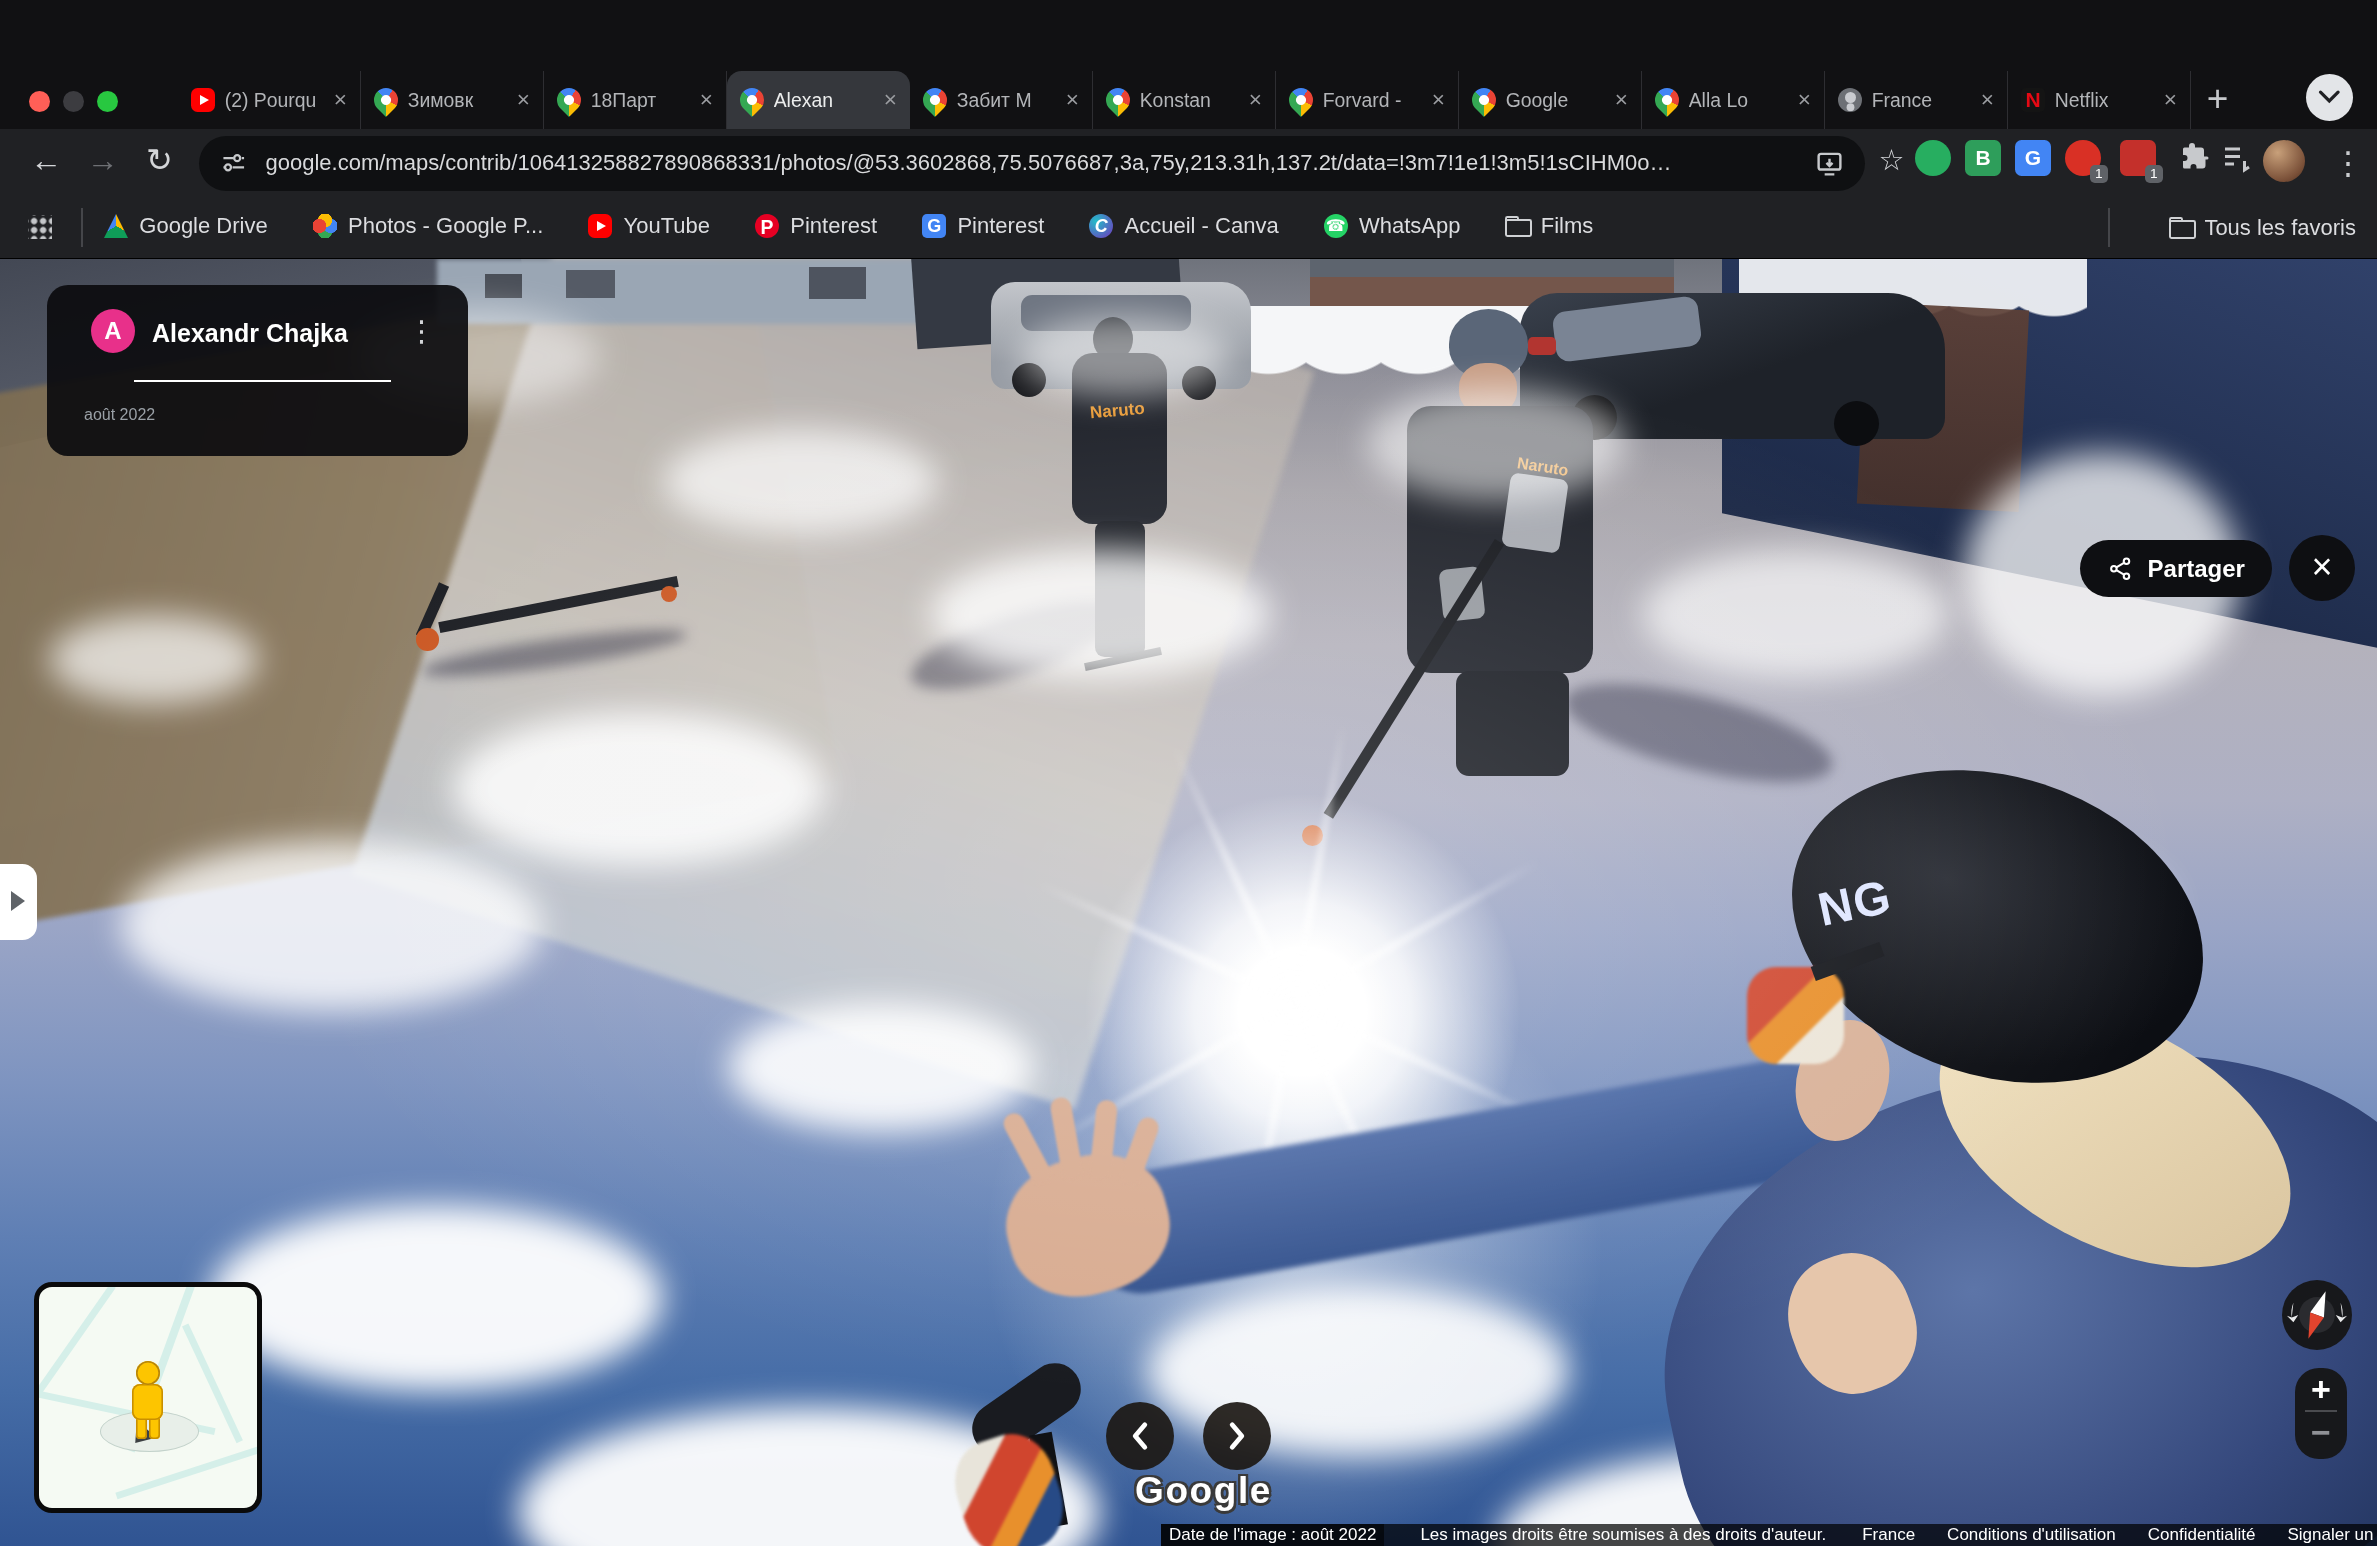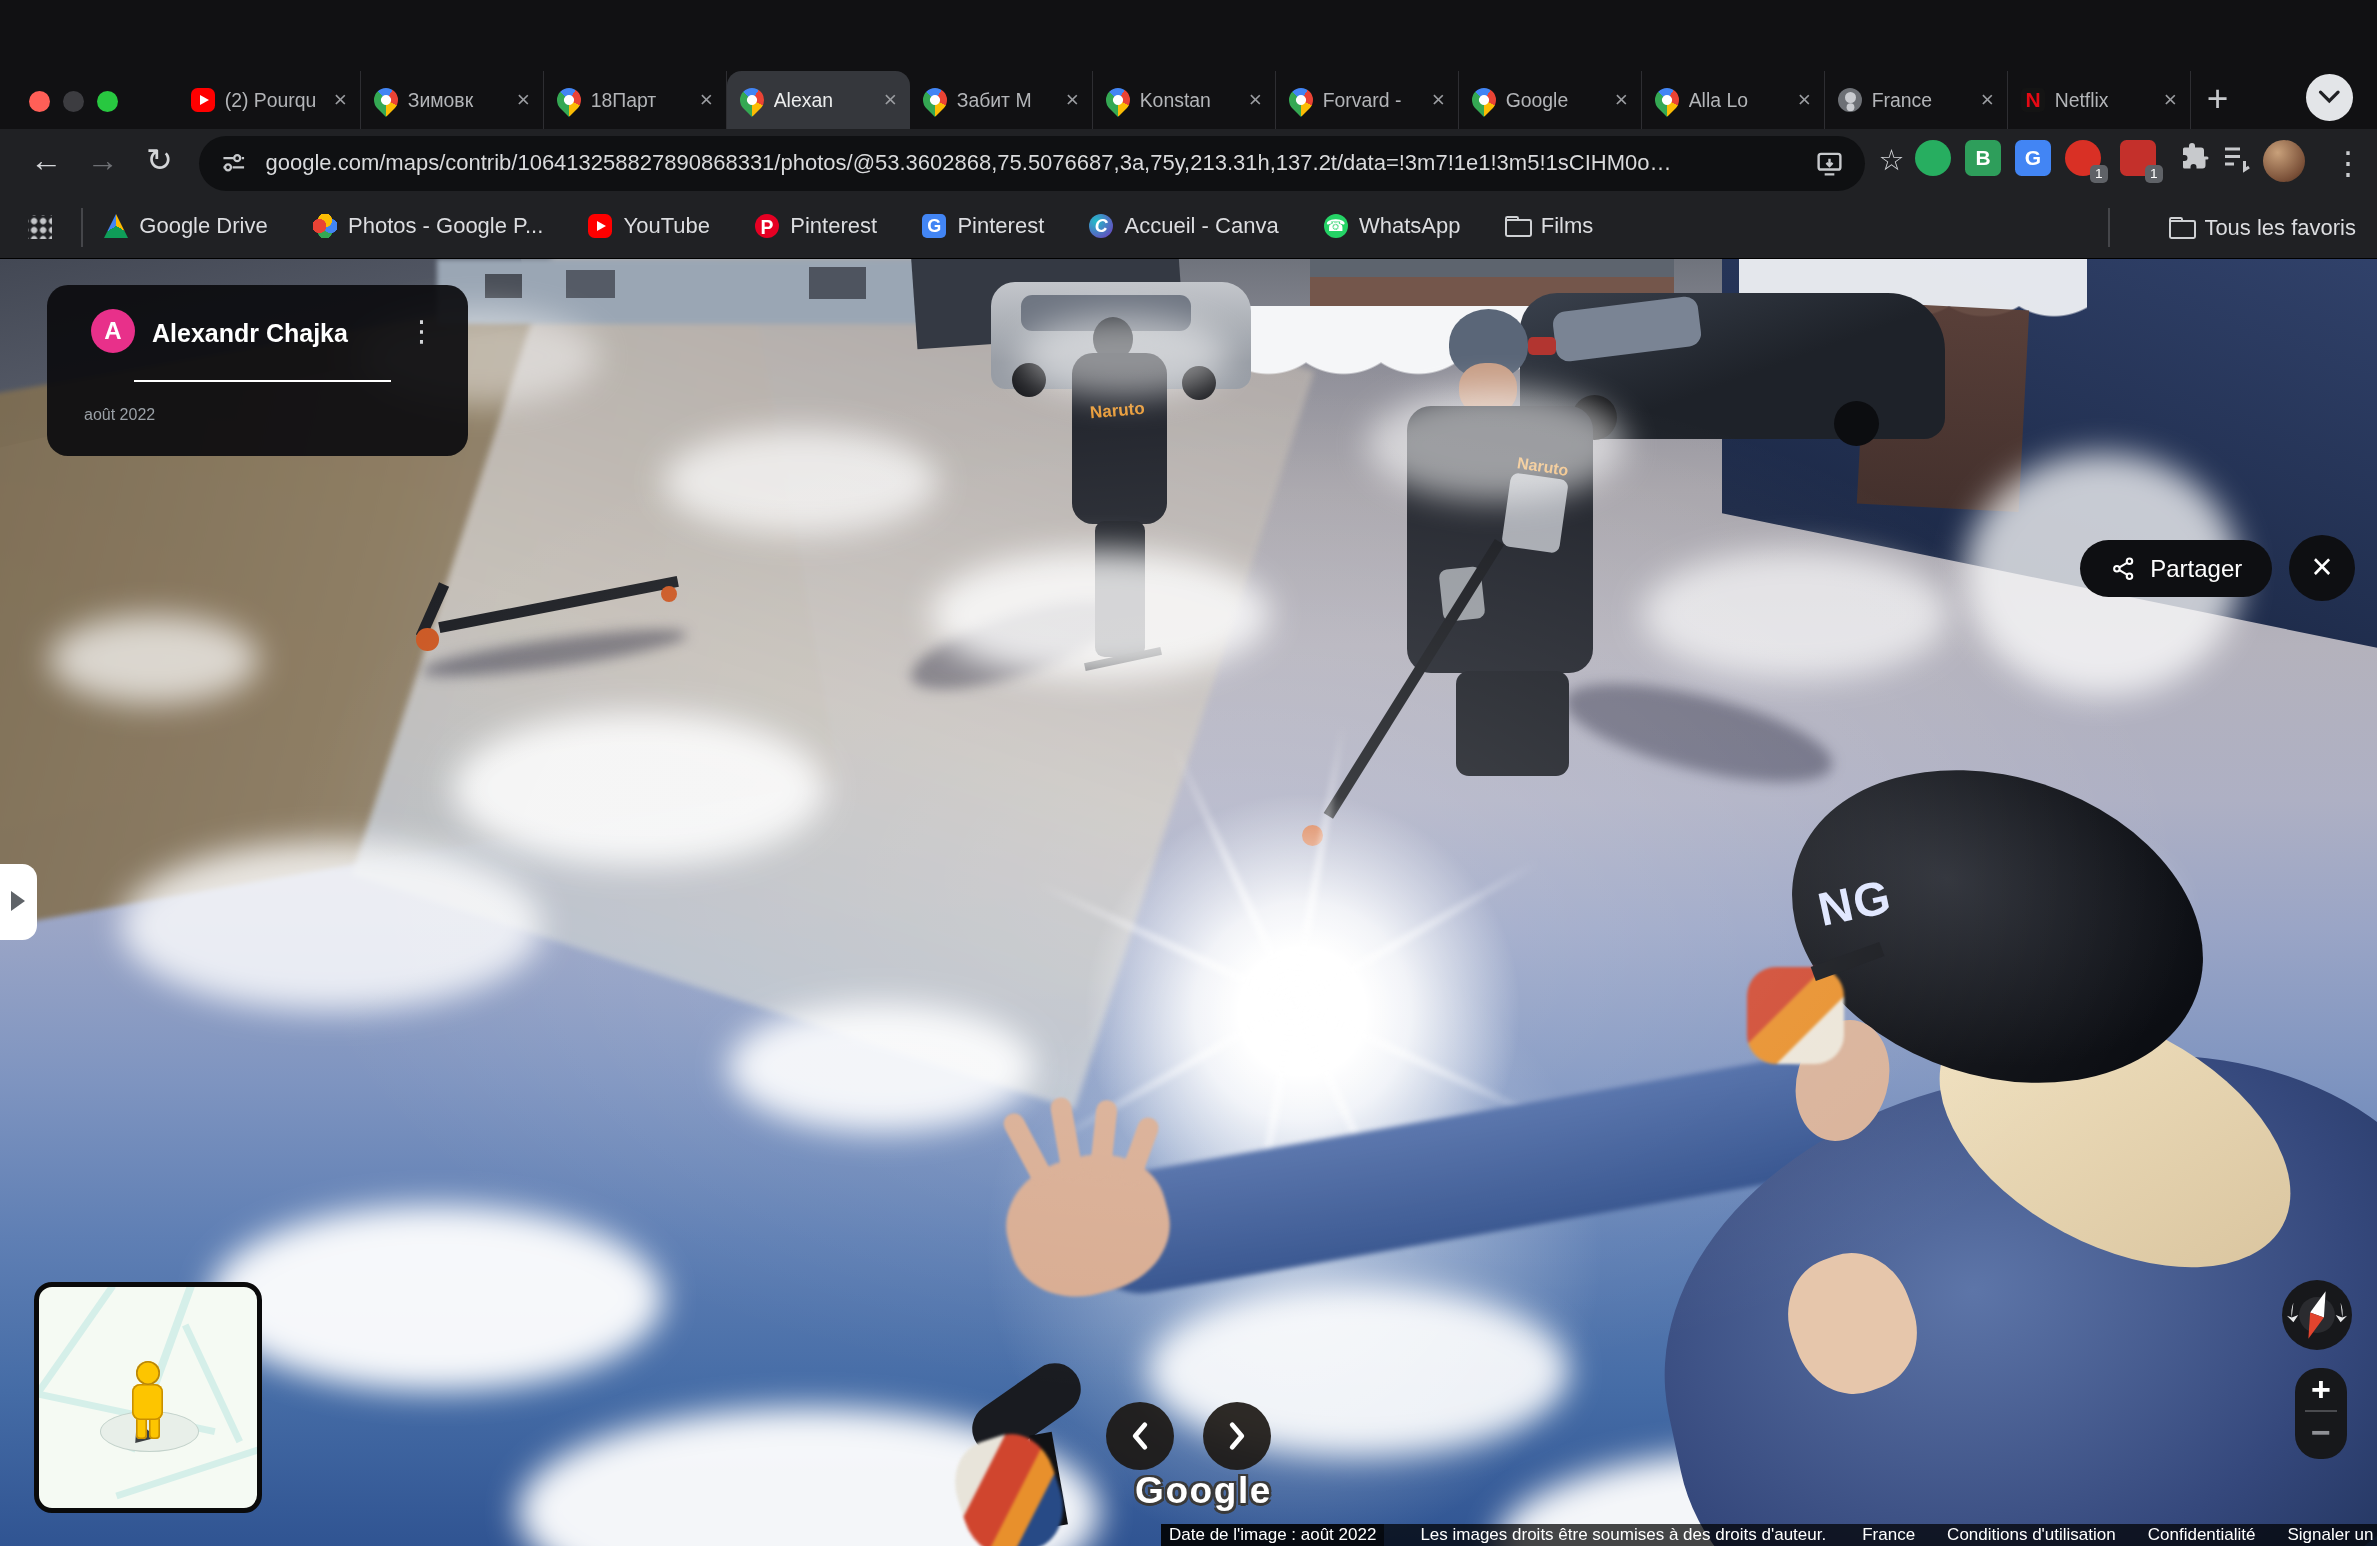--- a/index.html
+++ b/index.html
@@ -93,21 +93,21 @@
   #profilecard{position:absolute;left:47px;top:26px;width:421px;height:171px;background:rgba(12,12,15,.93);
     border-radius:21px;color:#fff;}
   #pc-avatar{position:absolute;left:44px;top:24px;width:44px;height:44px;border-radius:50%;background:#e8308a;
     color:#fff;text-align:center;line-height:44px;font-size:24px;font-weight:bold;}
   #pc-name{position:absolute;left:105px;top:34px;font-size:25px;font-weight:bold;}
   #pc-kebab{position:absolute;right:32px;top:29px;font-size:29px;color:#d2d4d7;letter-spacing:0;}
   #pc-divider{position:absolute;left:87px;top:95px;width:257px;height:2.4px;background:#fff;}
   #pc-date{position:absolute;left:37px;top:121px;font-size:16px;color:#9aa0a6;}
 
   #sharebtn{position:absolute;left:2080px;top:281px;width:192px;height:57px;background:#0e0f12;border-radius:29px;
-    display:flex;align-items:center;justify-content:center;gap:13px;color:#fff;font-size:24px;font-weight:normal;}
+    display:flex;align-items:center;justify-content:center;gap:13px;color:#fff;font-size:24px;font-weight:bold;}
   #closebtn{position:absolute;left:2289px;top:276px;width:66px;height:66px;background:#0e0f12;border-radius:50%;
     color:#fff;text-align:center;line-height:63px;font-size:36px;}
 
   #paneltoggle{position:absolute;left:0;top:605px;width:37px;height:76px;background:#fff;border-radius:0 14.6px 14.6px 0;}
   #paneltoggle::after{content:"";position:absolute;left:11.3px;top:27px;border-left:14.6px solid #5f6368;
     border-top:10.5px solid transparent;border-bottom:10.5px solid transparent;}
 
   #minimap{position:absolute;left:34px;top:1023px;width:228px;height:231px;background:#f5faf3;
     border:5.7px solid #0a0a0a;border-radius:18px;box-sizing:border-box;overflow:hidden;}
   .mmroad{position:absolute;background:#d5efe9;}

